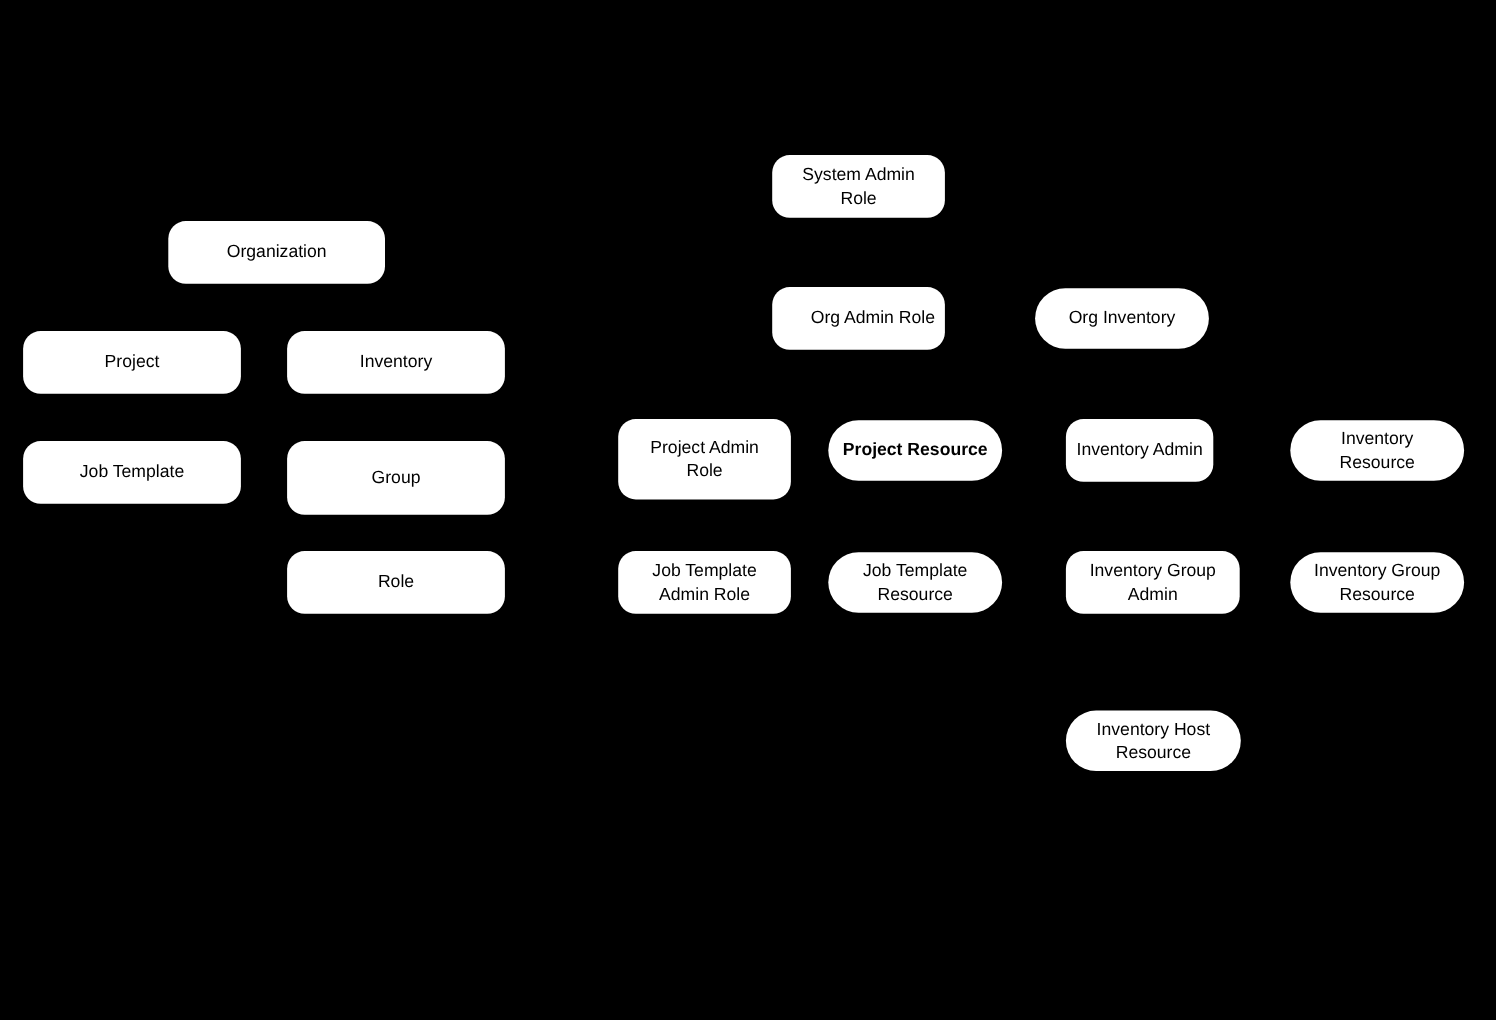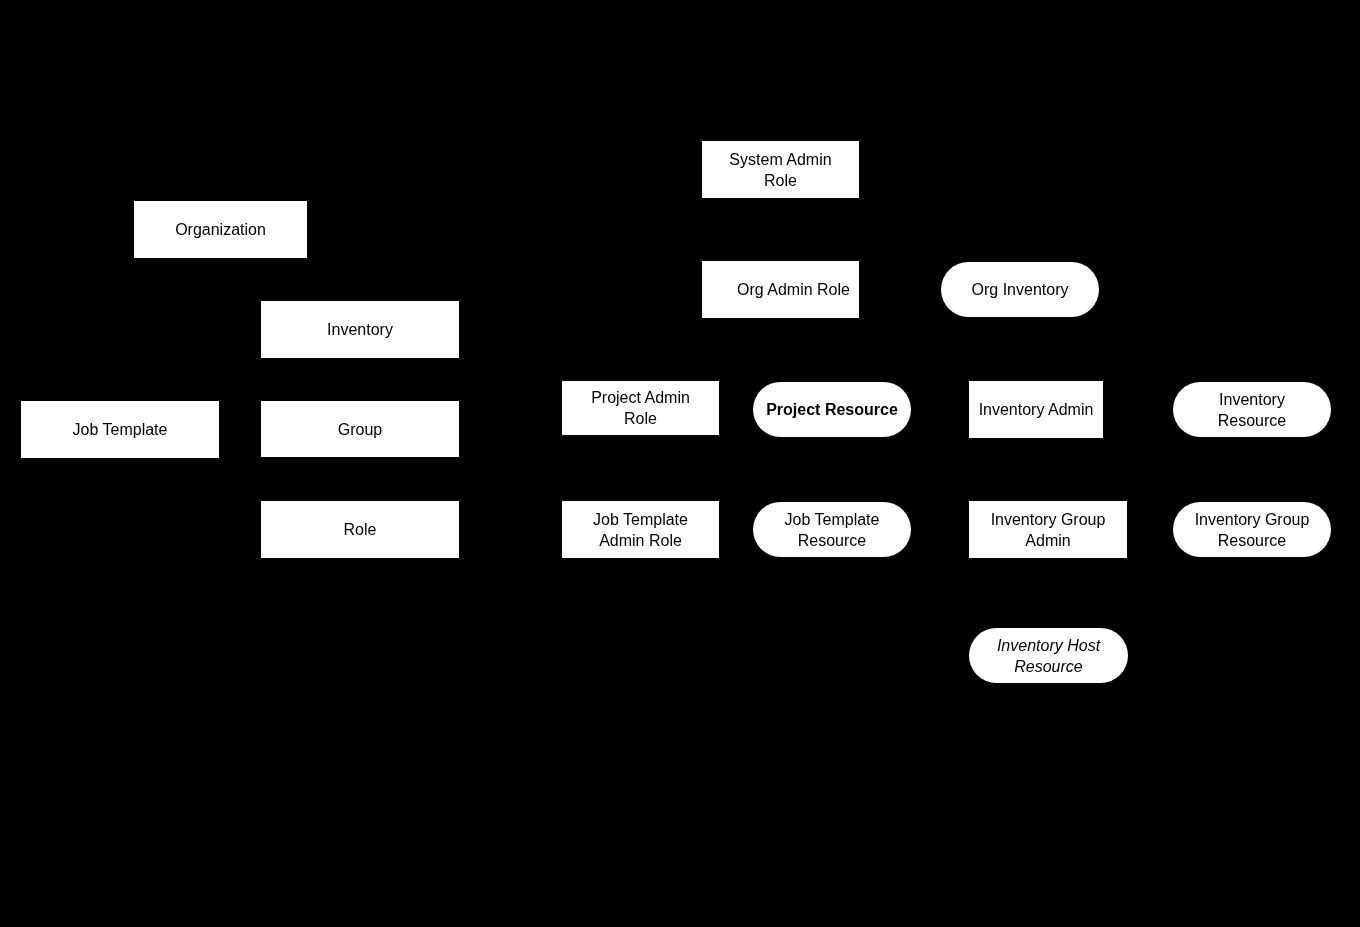--- a/index.html
+++ b/index.html
@@ -22,47 +22,48 @@
     display: flex;
     align-items: center;
     justify-content: center;
     text-align: center;
     font-size: 16px;
     line-height: 21px;
     white-space: pre-line;
     box-sizing: border-box;
     padding: 2px 6px;
   }
-  .rect { border-radius: 0; }
+  .rect { border-radius: 16px; }
   .pill { border-radius: 28px; }
 </style>
 </head>
 <body>
 
 <div class="canvas">
 
-  <div class="node rect" style="left:134px; top:201px; width:173px; height:57px;">Organization</div>
+  <div class="node rect" style="left:153px; top:201px; width:197px; height:57px;">Organization</div>
 
+  <div class="node rect" style="left:21px; top:301px; width:198px; height:57px;">Project</div>
 
   <div class="node rect" style="left:261px; top:301px; width:198px; height:57px;">Inventory</div>
 
   <div class="node rect" style="left:21px; top:401px; width:198px; height:57px;">Job Template</div>
 
-  <div class="node rect" style="left:261px; top:401px; width:198px; height:56px;">Group</div>
+  <div class="node rect" style="left:261px; top:401px; width:198px; height:67px;">Group</div>
 
   <div class="node rect" style="left:261px; top:501px; width:198px; height:57px;">Role</div>
 
   <div class="node rect" style="left:702px; top:141px; width:157px; height:57px;">System Admin
 Role</div>
 
   <div class="node rect" style="left:702px; top:261px; width:157px; height:57px;padding-left:32px;">Org Admin Role</div>
 
   <div class="node pill" style="left:941px; top:262px; width:158px; height:55px;">Org Inventory</div>
 
-  <div class="node rect" style="left:562px; top:381px; width:157px; height:54px;">Project Admin
+  <div class="node rect" style="left:562px; top:381px; width:157px; height:73px;">Project Admin
 Role</div>
 
   <div class="node pill" style="left:753px; top:382px; width:158px; height:55px;font-weight:bold;">Project Resource</div>
 
   <div class="node rect" style="left:969px; top:381px; width:134px; height:57px;text-align:right;">Inventory Admin</div>
 
   <div class="node pill" style="left:1173px; top:382px; width:158px; height:55px;">Inventory
 Resource</div>
 
   <div class="node rect" style="left:562px; top:501px; width:157px; height:57px;">Job Template
@@ -70,16 +71,16 @@
 
   <div class="node pill" style="left:753px; top:502px; width:158px; height:55px;">Job Template
 Resource</div>
 
   <div class="node rect" style="left:969px; top:501px; width:158px; height:57px;">Inventory Group
 Admin</div>
 
   <div class="node pill" style="left:1173px; top:502px; width:158px; height:55px;">Inventory Group
 Resource</div>
 
-  <div class="node pill" style="left:969px; top:628px; width:159px; height:55px;font-style:italic;">Inventory Host
+  <div class="node pill" style="left:969px; top:646px; width:159px; height:55px;">Inventory Host
 Resource</div>
 
 </div>
 
 </body></html>

